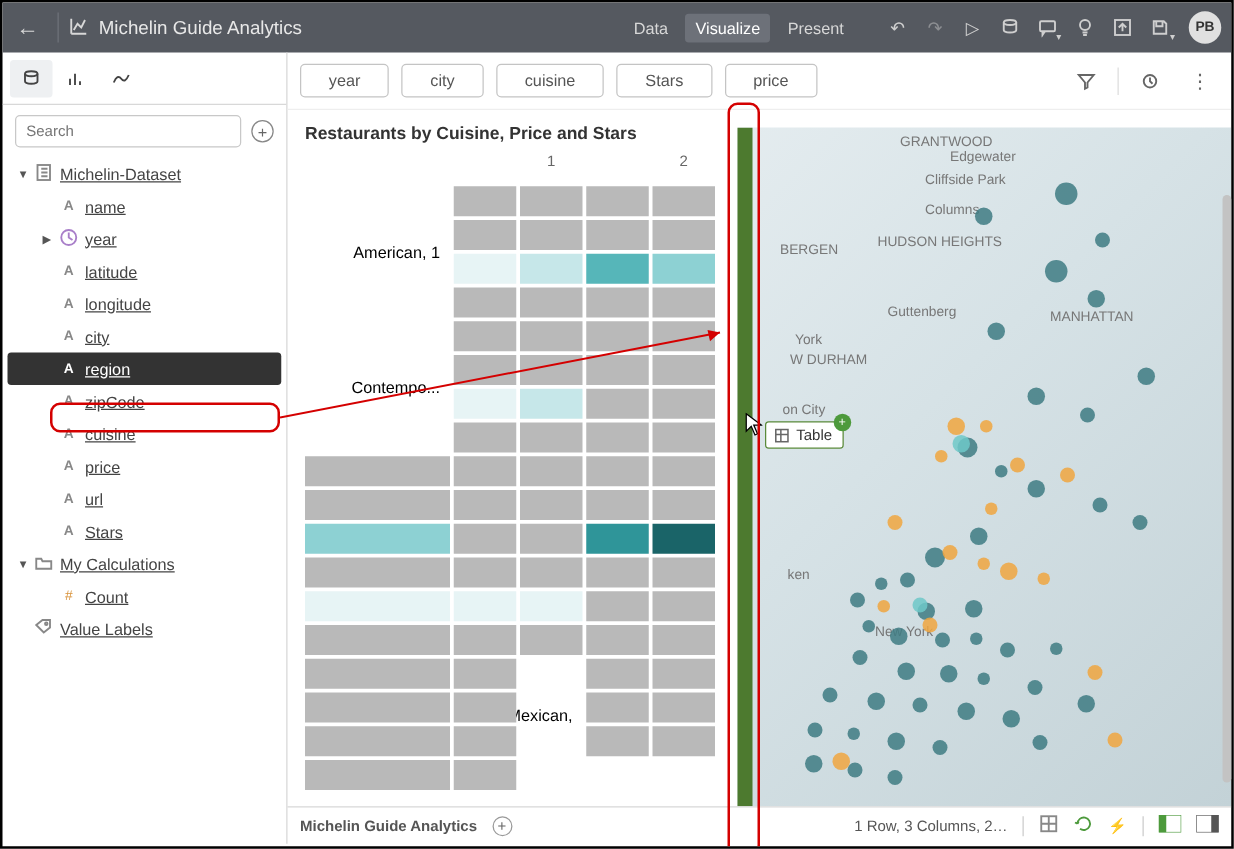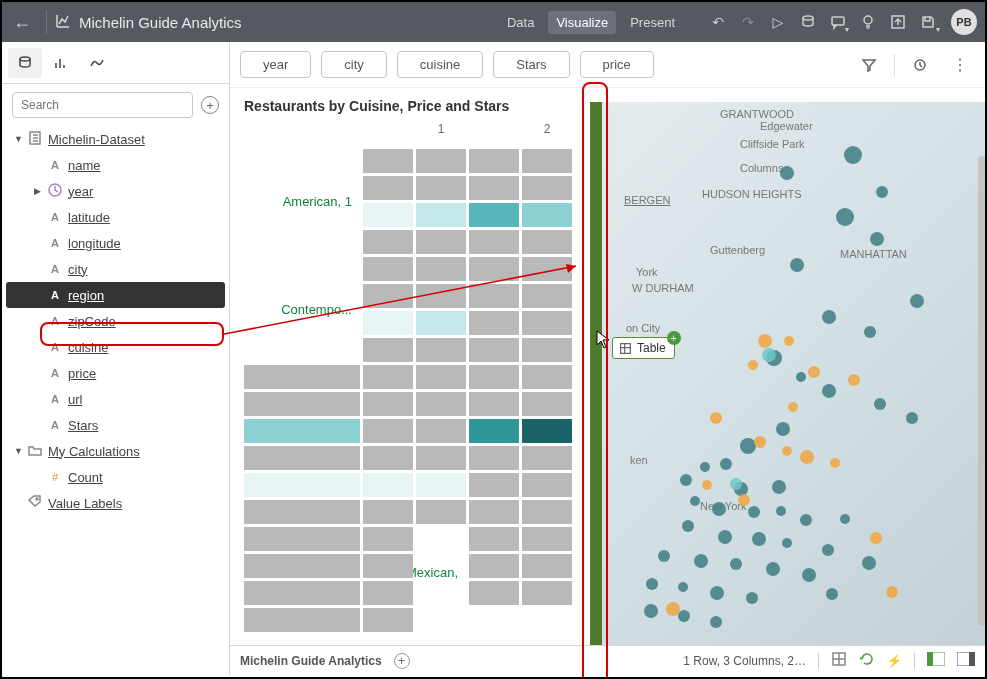--- a/index.html
+++ b/index.html
@@ -35,21 +35,21 @@
 .redbox { border: 2px solid #d40000; border-radius: 8px; position: absolute; pointer-events: none; }
 .content { flex: 1; display: flex; flex-direction: column; position: relative; }
 .pillbar { height: 46px; display: flex; align-items: center; gap: 10px; padding: 0 10px; border-bottom: 1px solid #eee; }
 .pill { border: 1px solid #c4c4c4; border-radius: 4px; padding: 5px 22px; font-size: 13px; color: #555; cursor: pointer; }
 .pillbar .rightico { width: 30px; height: 30px; display: flex; align-items: center; justify-content: center; color: #666; cursor: pointer; }
 .canvas { flex: 1; display: flex; position: relative; overflow: hidden; }
 .vizleft { width: 360px; padding: 10px 0 0 14px; }
 .chart-title { font-weight: bold; font-size: 14px; color: #333; margin-bottom: 8px; }
 .heat { display: grid; grid-template-columns: 116px repeat(4, 50px); grid-auto-rows: 24px; gap: 3px 3px; }
 .heat .colhdr { height: 20px; font-size: 12px; color: #666; text-align: center; }
-.heat .rowhdr { font-size: 13px; color: #15803d; display: flex; align-items: center; justify-content: flex-end; padding-right: 8px; grid-row: span 4; }
+.heat .rowhdr { font-size: 13px; color: #000000; display: flex; align-items: center; justify-content: flex-end; padding-right: 8px; grid-row: span 4; }
 .heat .cell { background: #b9b9b9; }
 .vizright { flex: 1; position: relative; background: linear-gradient(135deg, #e4ecef 0%, #d6e2e6 40%, #c3d2d7 100%); overflow: hidden; margin-top: 14px; }
 .maplabel { position: absolute; font-size: 11px; color: #777; white-space: nowrap; }
 .dot { position: absolute; border-radius: 50%; opacity: 0.85; }
 .dot.teal { background: #3e7b83; }
 .dot.orange { background: #f0a63f; }
 .dot.lteal { background: #6ec8c8; }
 .footer { height: 30px; border-top: 1px solid #d8d8d8; display: flex; align-items: center; padding: 0 10px; font-size: 12px; color: #555; gap: 12px; }
 .footer .ftab { font-weight: 600; }
 .footer .spacer { flex: 1; }
@@ -346,21 +346,21 @@
           </div>
       </div>
 
       <div class="vizright">
         <div id="maplabels">
             <div class="maplabel" style="left: 130px; top: 6px;">GRANTWOOD</div>
             <div class="maplabel" style="left: 170px; top: 18px;">Edgewater</div>
             <div class="maplabel" style="left: 150px; top: 36px;">Cliffside Park</div>
             <div class="maplabel" style="left: 150px; top: 60px;">Columns</div>
             <div class="maplabel" style="left: 112px; top: 86px;">HUDSON HEIGHTS</div>
-            <div class="maplabel" style="left: 34px; top: 92px; text-decoration: underline;">BERGEN</div>
+            <div class="maplabel" style="left: 34px; top: 92px;">BERGEN</div>
             <div class="maplabel" style="left: 120px; top: 142px;">Guttenberg</div>
             <div class="maplabel" style="left: 250px; top: 146px;">MANHATTAN</div>
             <div class="maplabel" style="left: 46px; top: 164px;">York</div>
             <div class="maplabel" style="left: 42px; top: 180px;">W DURHAM</div>
             <div class="maplabel" style="left: 36px; top: 220px;">on City</div>
             <div class="maplabel" style="left: 40px; top: 352px;">ken</div>
             <div class="maplabel" style="left: 110px; top: 398px;">New York</div>
           </div>
         <div id="mapdots">
             <div class="dot teal" style="left: 254px; top: 44px; width: 18px; height: 18px;"></div>

